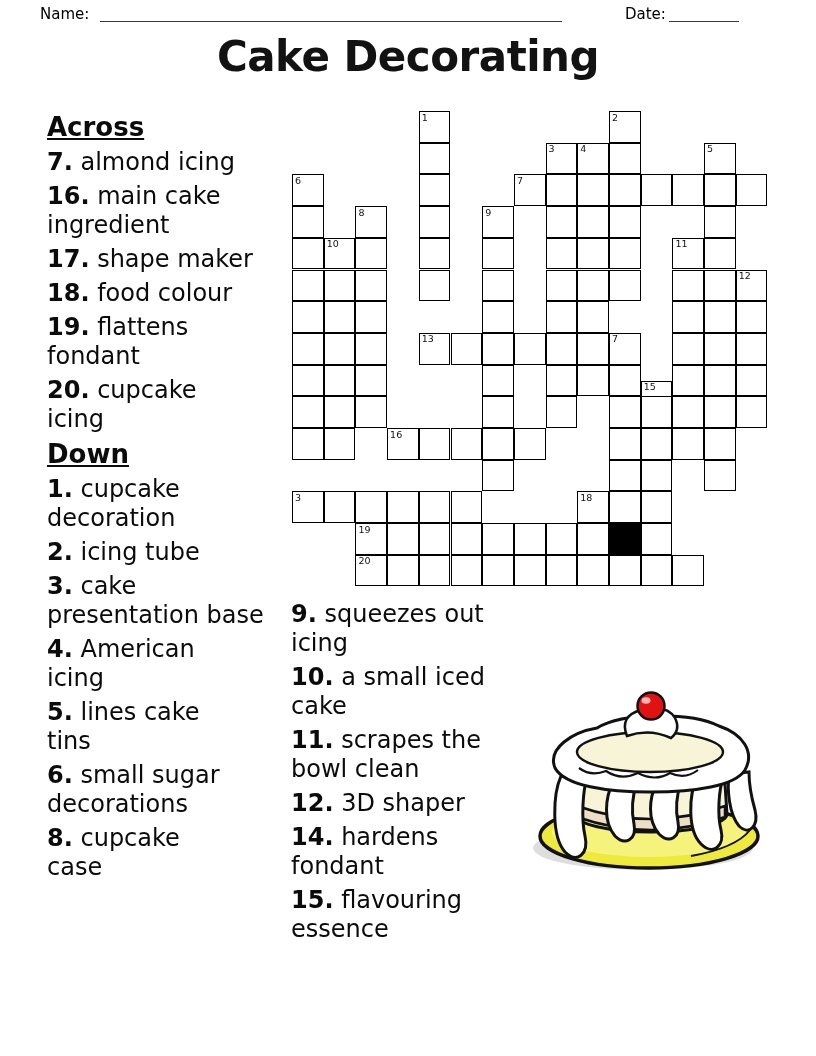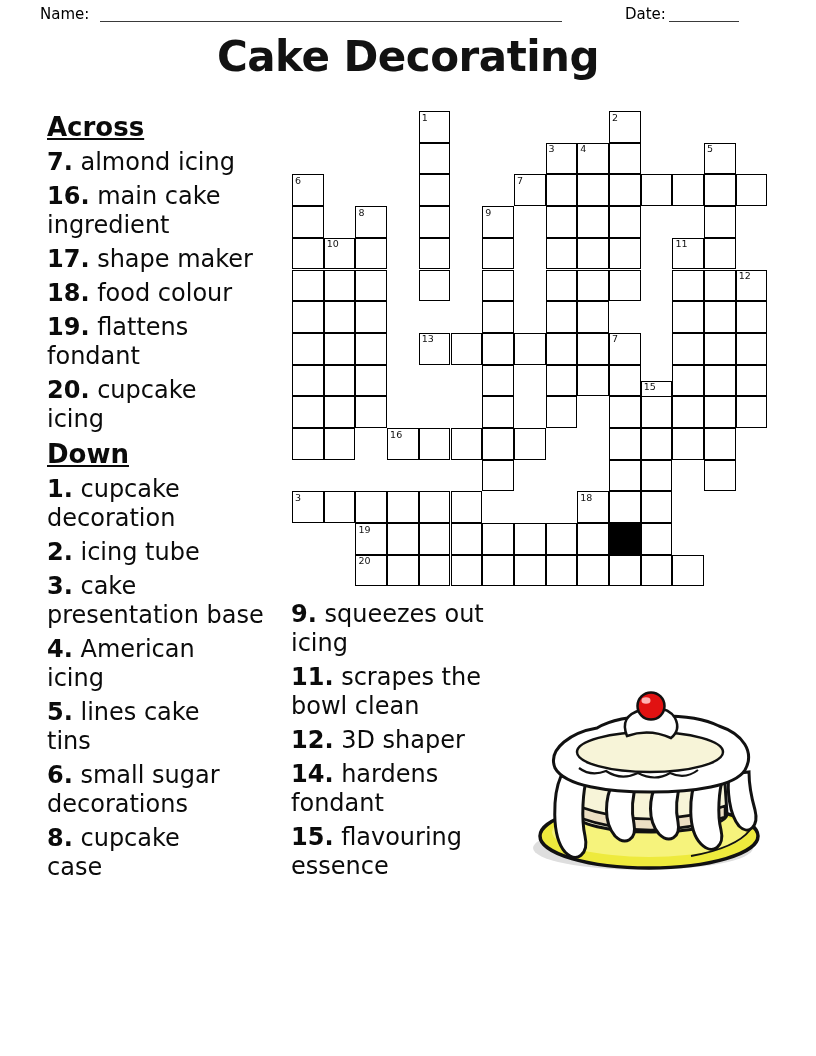--- a/index.html
+++ b/index.html
@@ -260,20 +260,22 @@
 decorations</span></p>
       <p class="clue"><span class="clue-num">8.</span> <span class="clue-text">cupcake
 case</span></p>
     </div>
 </div>
 
 <div class="clue-col" id="clue-col-2">
   <div id="down-list-2">
       <p class="clue"><span class="clue-num">9.</span> <span class="clue-text">squeezes out
 icing</span></p>
+      <p class="clue"><span class="clue-num">10.</span> <span class="clue-text">a small iced
+cake</span></p>
       <p class="clue"><span class="clue-num">11.</span> <span class="clue-text">scrapes the
 bowl clean</span></p>
       <p class="clue"><span class="clue-num">12.</span> <span class="clue-text">3D shaper</span></p>
       <p class="clue"><span class="clue-num">14.</span> <span class="clue-text">hardens
 fondant</span></p>
       <p class="clue"><span class="clue-num">15.</span> <span class="clue-text">flavouring
 essence</span></p>
     </div>
 </div>
 

